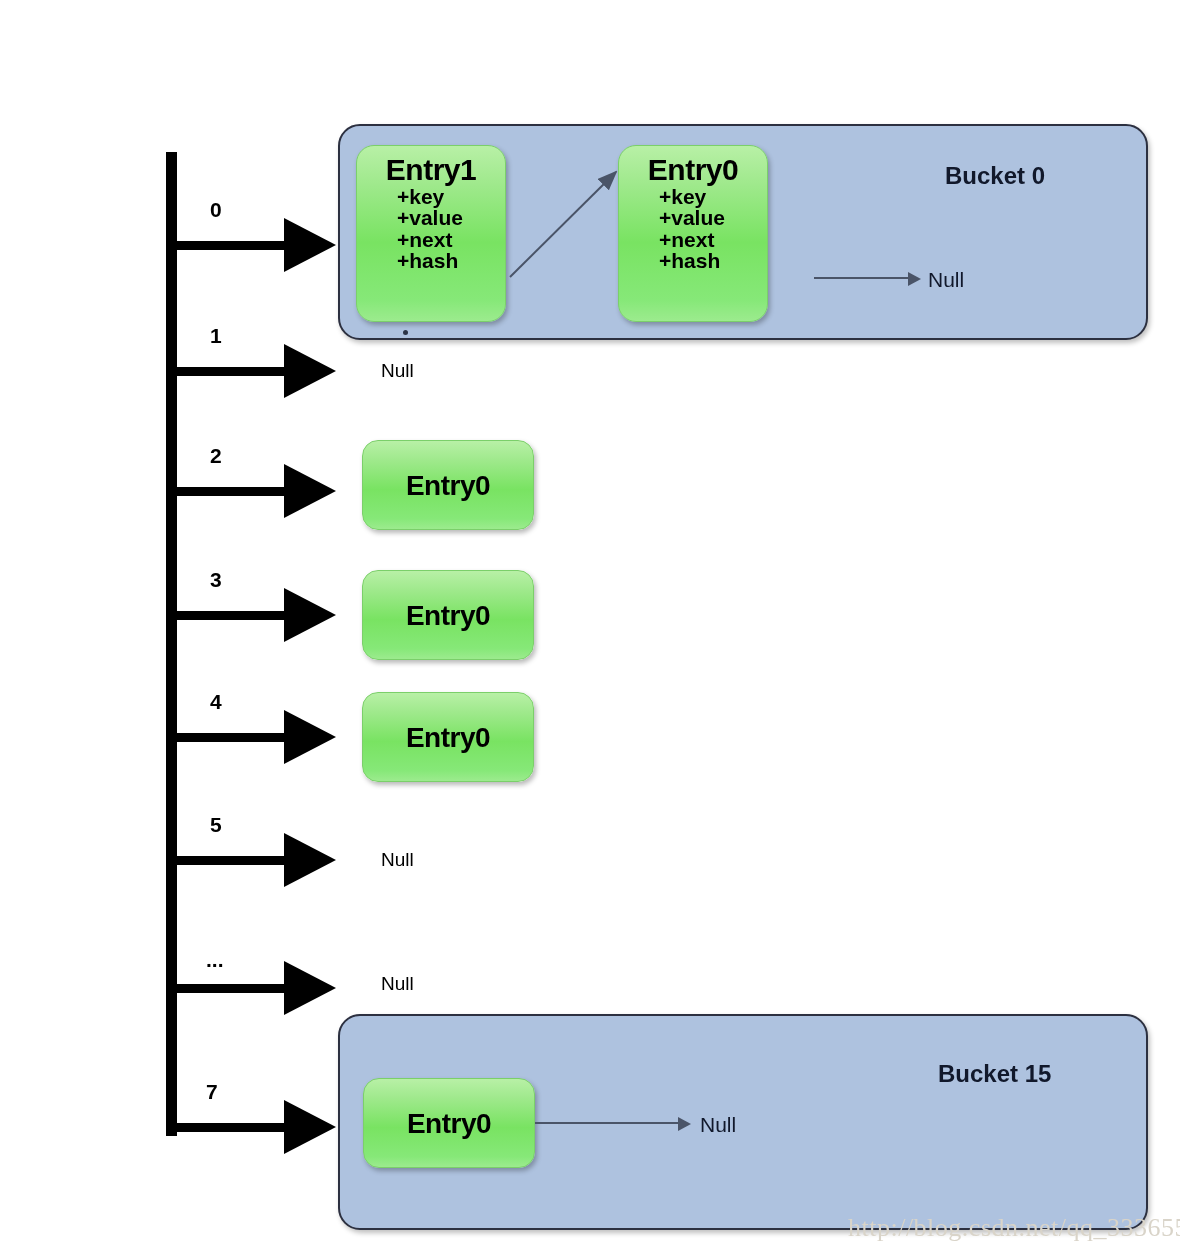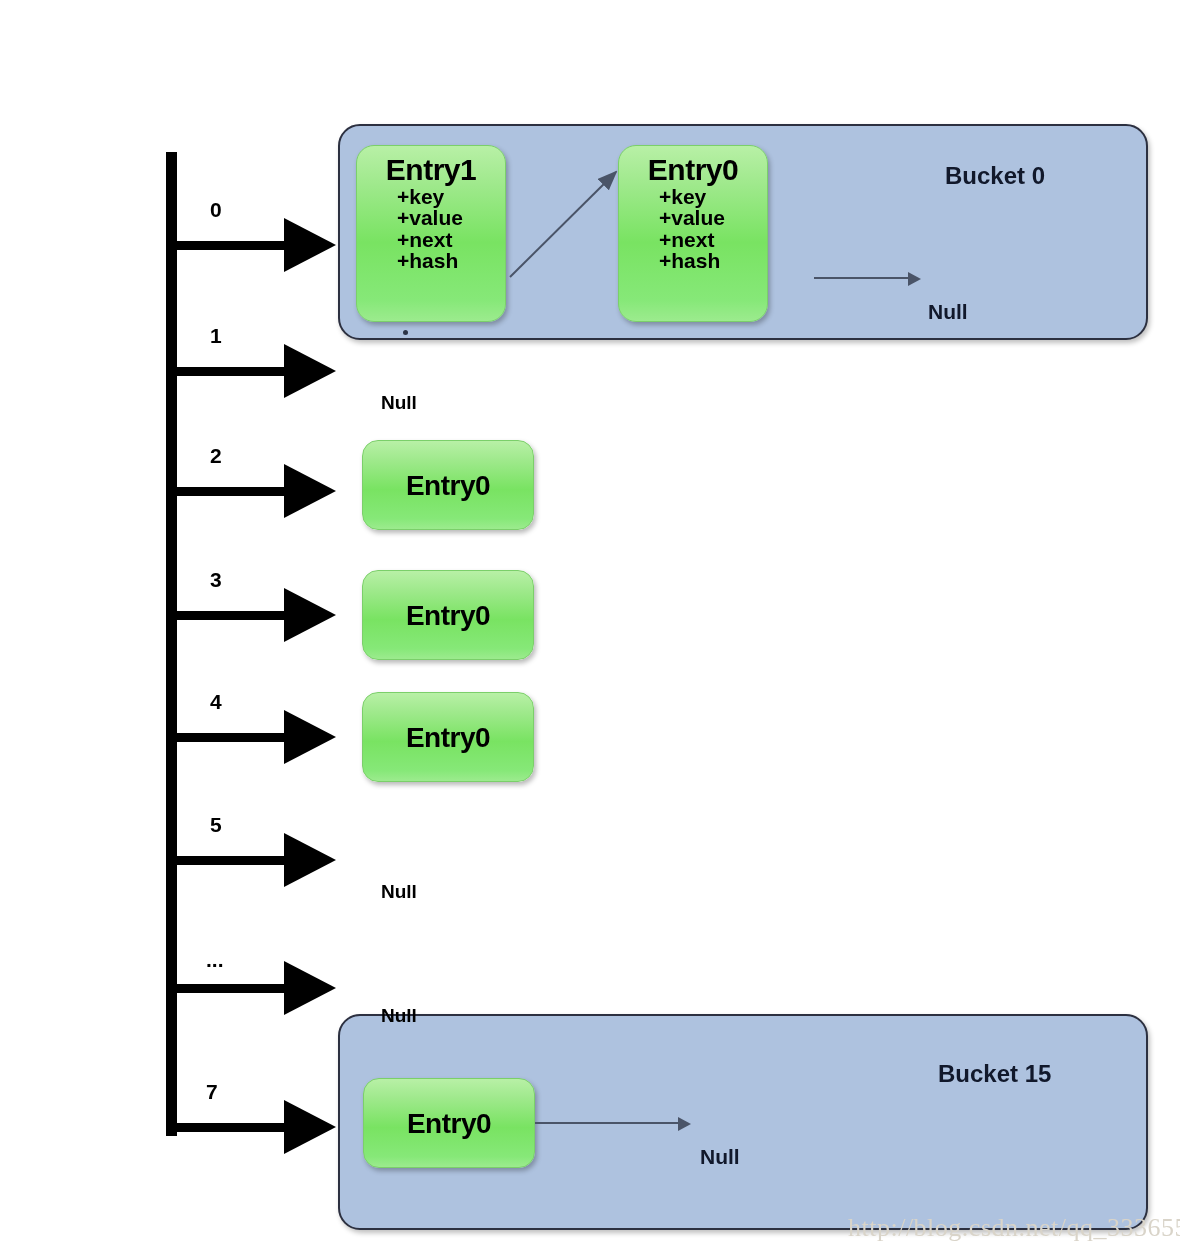--- a/index.html
+++ b/index.html
@@ -123,24 +123,23 @@
     position: absolute;
     font-size: 21px;
     font-weight: bold;
     color: #000;
     text-align: center;
     white-space: nowrap;
   }
   .null-label {
     position: absolute;
     font-size: 19px;
-    font-weight: bold;
+    font-weight: normal;
     color: #11182b;
     white-space: nowrap;
-    margin-top: 32px;
   }
   .null-label.dark {
     color: #000;
   }
 
   
   .thin-line {
     position: absolute;
     height: 2px;
     background: #4a5468;

